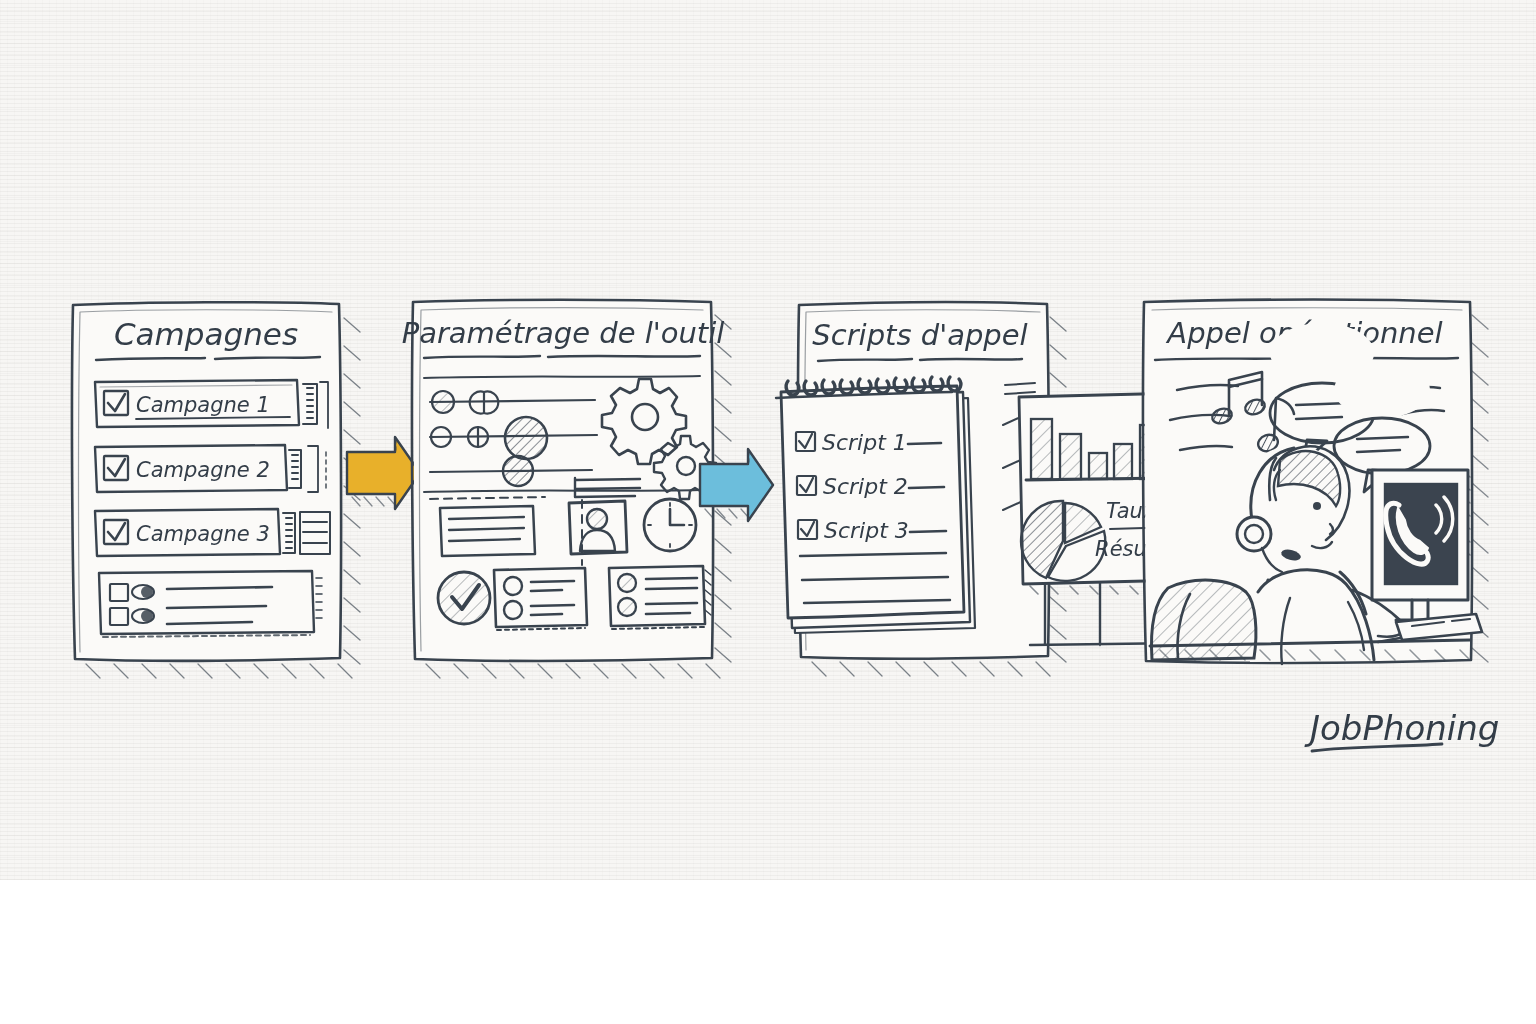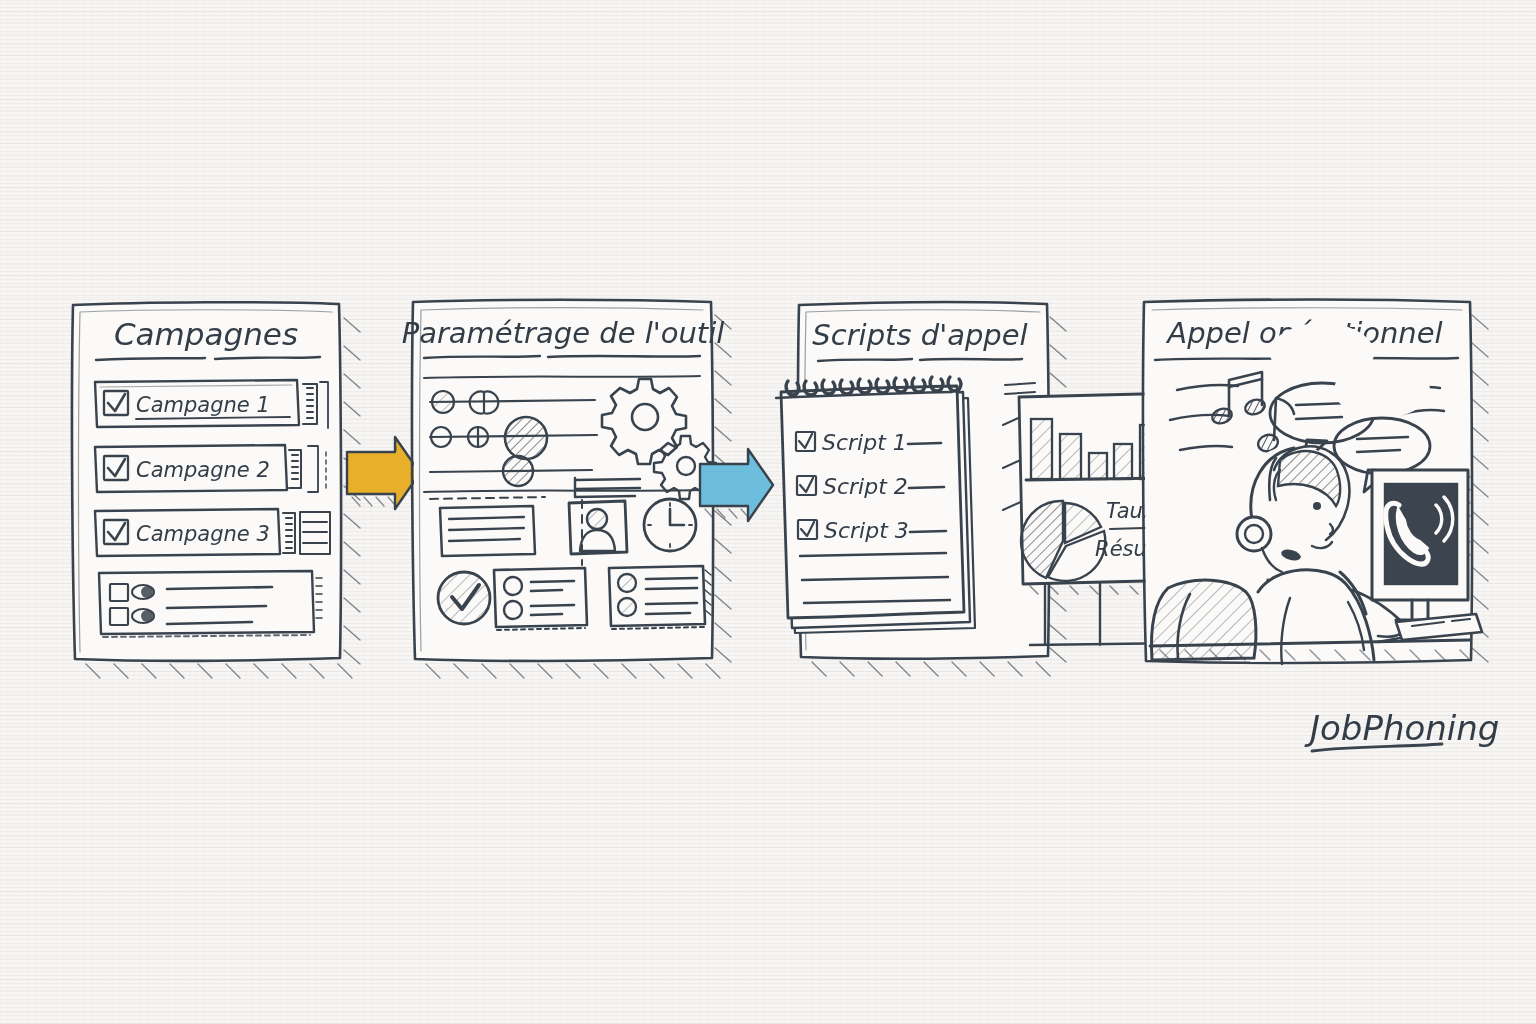--- a/index.html
+++ b/index.html
@@ -4,21 +4,21 @@
 <title>JobPhoning — Workflow</title>
 <style>
   html, body {
     margin: 0; padding: 0;
     width: 1536px; height: 1024px;
     overflow: hidden;
     font-family: "DejaVu Sans", sans-serif;
   }
   #stage {
     position: relative;
-    width: 1536px; height: 1024px;
+    width: 1536px; height: 880px;
     background-color: #f7f6f4;
     background-image:
       repeating-linear-gradient(0deg, rgba(160,158,152,0.10) 0px, rgba(160,158,152,0.10) 1px, rgba(255,255,255,0) 1px, rgba(255,255,255,0) 4px),
       repeating-linear-gradient(0deg, rgba(140,138,132,0.055) 0px, rgba(140,138,132,0.055) 1px, rgba(255,255,255,0) 1px, rgba(255,255,255,0) 11px),
       repeating-linear-gradient(90deg, rgba(150,148,142,0.035) 0px, rgba(150,148,142,0.035) 1px, rgba(255,255,255,0) 1px, rgba(255,255,255,0) 7px);
   }
   #art { position: absolute; left: 0; top: 0; }
   .ink   { stroke: #39434e; fill: none; stroke-linecap: round; stroke-linejoin: round; }
   .inkf  { fill: #39434e; stroke: none; }
   .hand  { font-family: "DejaVu Sans", sans-serif; fill: #333d48; }

